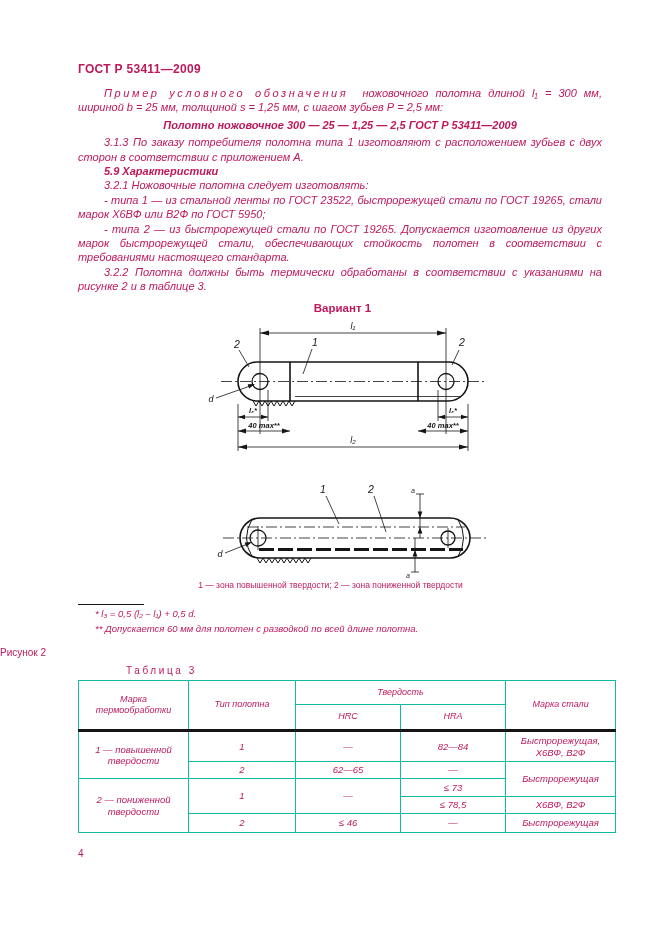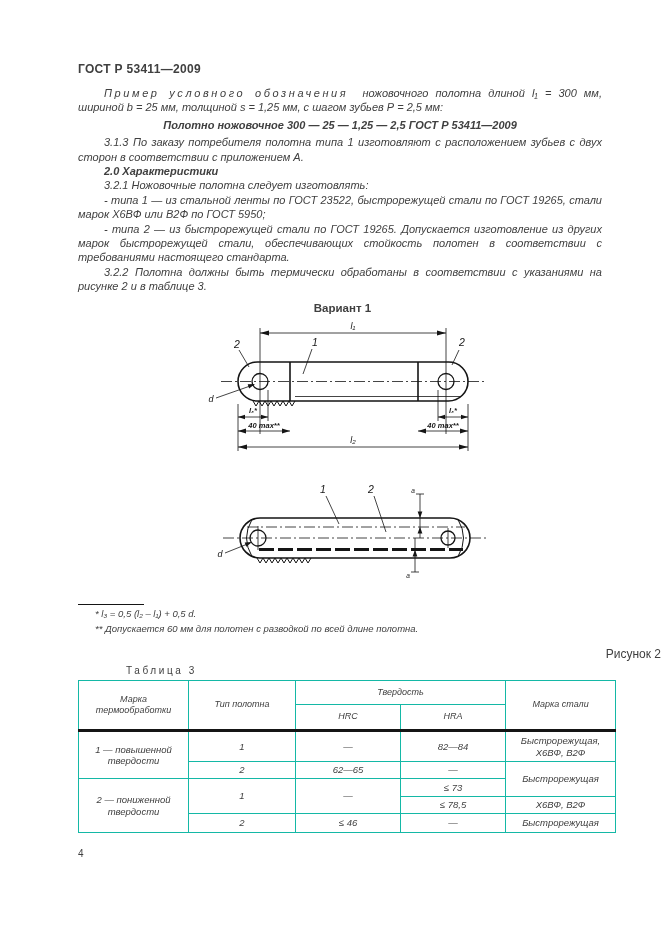--- a/index.html
+++ b/index.html
@@ -1,34 +1,34 @@
 <!DOCTYPE html>
 <html><head>
 <meta charset="utf-8">
 <style>
   html,body { margin:0; padding:0; background:#888; }
   .page {
     position:relative; width:661px; height:936px; margin:0 auto;
     background:#ffffff; overflow:hidden;
-    font-family:"Liberation Sans","DejaVu Sans",sans-serif; color:#404040;
+    font-family:"Liberation Sans","DejaVu Sans",sans-serif; color:#be185d;
   }
   .doc-num { position:absolute; left:78px; top:62px; font-weight:bold; font-size:12px; letter-spacing:.3px; }
   .body-text { position:absolute; left:78px; top:86px; width:524px; font-size:11px; font-style:italic; line-height:14.4px; text-align:justify; }
   .body-text p { margin:0; text-indent:26px; }
   .spaced { letter-spacing:2.6px; }
   .designation { text-align:center; font-weight:bold; text-indent:0 !important; margin:3px 0 3px 0 !important; }
   .subhead { font-weight:bold; }
   .fig-title { position:absolute; left:12px; width:661px; text-align:center; font-weight:bold; font-size:11.5px; }
   .fig-svg { position:absolute; }
   .fig-caption { position:absolute; left:0; width:661px; text-align:center; font-size:8.5px; }
   .fn-rule { position:absolute; left:78px; top:604px; width:66px; height:0; border-top:1.2px solid #151515; }
   .footnote { position:absolute; left:95px; font-size:9.5px; font-style:italic; }
   .fn1 { top:608px; }
   .fn2 { top:623px; }
-  .figure-label { position:absolute; left:0; top:647px; width:661px; text-align:right; font-size:12px; }
+  .figure-label { position:absolute; left:0; top:647px; width:661px; text-align:left; font-size:10px; }
   .table-label { position:absolute; left:78px; top:665px; font-size:10px; letter-spacing:2.6px;margin-left:48px; }
   table.spec { position:absolute; left:78px; top:680px; width:537px; border-collapse:collapse; table-layout:fixed;
                font-size:9.5px; font-style:italic; border:1.5px solid #151515; }
   table.spec th, table.spec td { border:1px solid #14b8a6; text-align:center; vertical-align:middle; padding:1px 4px; font-weight:normal; line-height:11.5px; }
   table.spec thead th { font-size:9px; }
   .hdr-bottom { border-bottom:3px solid #151515 !important; }
   .page-num { position:absolute; left:78px; top:848px; font-size:10px; }
   
   .ln  { stroke:#151515; stroke-width:1.6; fill:none; }
   .thin{ stroke:#151515; stroke-width:0.8; fill:none; }
@@ -44,21 +44,21 @@
 <body>
 
 <div class="page">
 
   <div class="doc-num">ГОСТ Р 53411—2009</div>
 
   <div class="body-text">
     <p><span class="spaced">Пример условного обозначения</span>&nbsp; <span>ножовочного полотна длиной l₁ = 300 мм, шириной b = 25 мм, толщиной s = 1,25 мм, с шагом зубьев Р = 2,5 мм:</span></p>
     <p class="designation">Полотно ножовочное 300 — 25 — 1,25 — 2,5 ГОСТ Р 53411—2009</p>
     <p>3.1.3  По заказу потребителя полотна типа 1 изготовляют с расположением зубьев с двух сторон в соответствии с приложением А.</p>
-    <p class="subhead">2.0  Характеристики</p>
+    <p class="subhead">5.9  Характеристики</p>
     <p>3.2.1  Ножовочные полотна следует изготовлять:</p>
     <p>-  типа 1 — из стальной ленты по ГОСТ 23522, быстрорежущей стали по ГОСТ 19265, стали марок Х6ВФ или В2Ф по ГОСТ 5950;</p>
     <p>-  типа 2 — из быстрорежущей стали по ГОСТ 19265. Допускается изготовление из других марок быстрорежущей стали, обеспечивающих стойкость полотен в соответствии с требованиями настоящего стандарта.</p>
     <p>3.2.2  Полотна должны быть термически обработаны в соответствии с указаниями на рисунке 2 и в таблице 3.</p>
   </div>
 
   <div class="fig-title" style="top:302px">Вариант 1</div>
 
   <svg class="fig-svg" style="left:165px; top:318px" width="345" height="145" viewBox="0 0 345 145">
 
@@ -185,20 +185,21 @@
       <text class="tiny-label" x="248" y="13">a</text>
     </g>
     <g>
       <line class="thin" x1="250" y1="58" x2="250" y2="92"></line>
       <line class="thin" x1="246" y1="92" x2="254" y2="92"></line>
       <polygon class="arr" points="250,70 247.6,76.5 252.4,76.5"></polygon>
       <text class="tiny-label" x="243" y="98">a</text>
     </g>
   </svg>
 
+  <div class="fig-caption" style="top:580px">1 — зона повышенной твердости; 2 — зона пониженной твердости</div>
 
   <div class="fn-rule"></div>
   <div class="footnote fn1">* l₃ = 0,5 (l₂ – l₁) + 0,5 d.</div>
   <div class="footnote fn2">**  Допускается 60 мм для полотен с разводкой по всей длине полотна.</div>
 
   <div class="figure-label">Рисунок 2</div>
 
   <div class="table-label">Таблица 3</div>
 
   <table class="spec">

